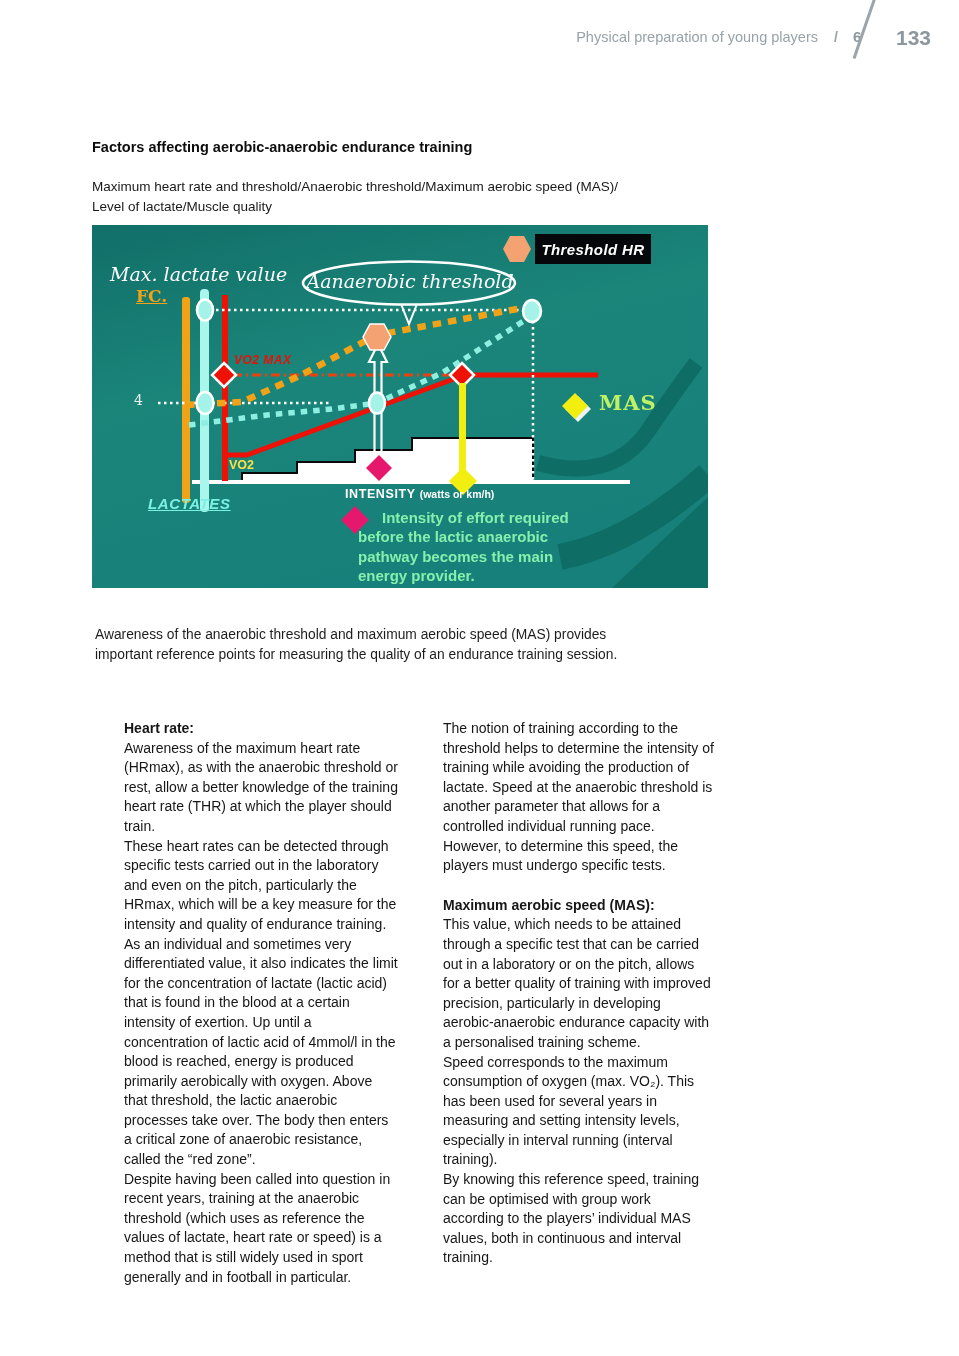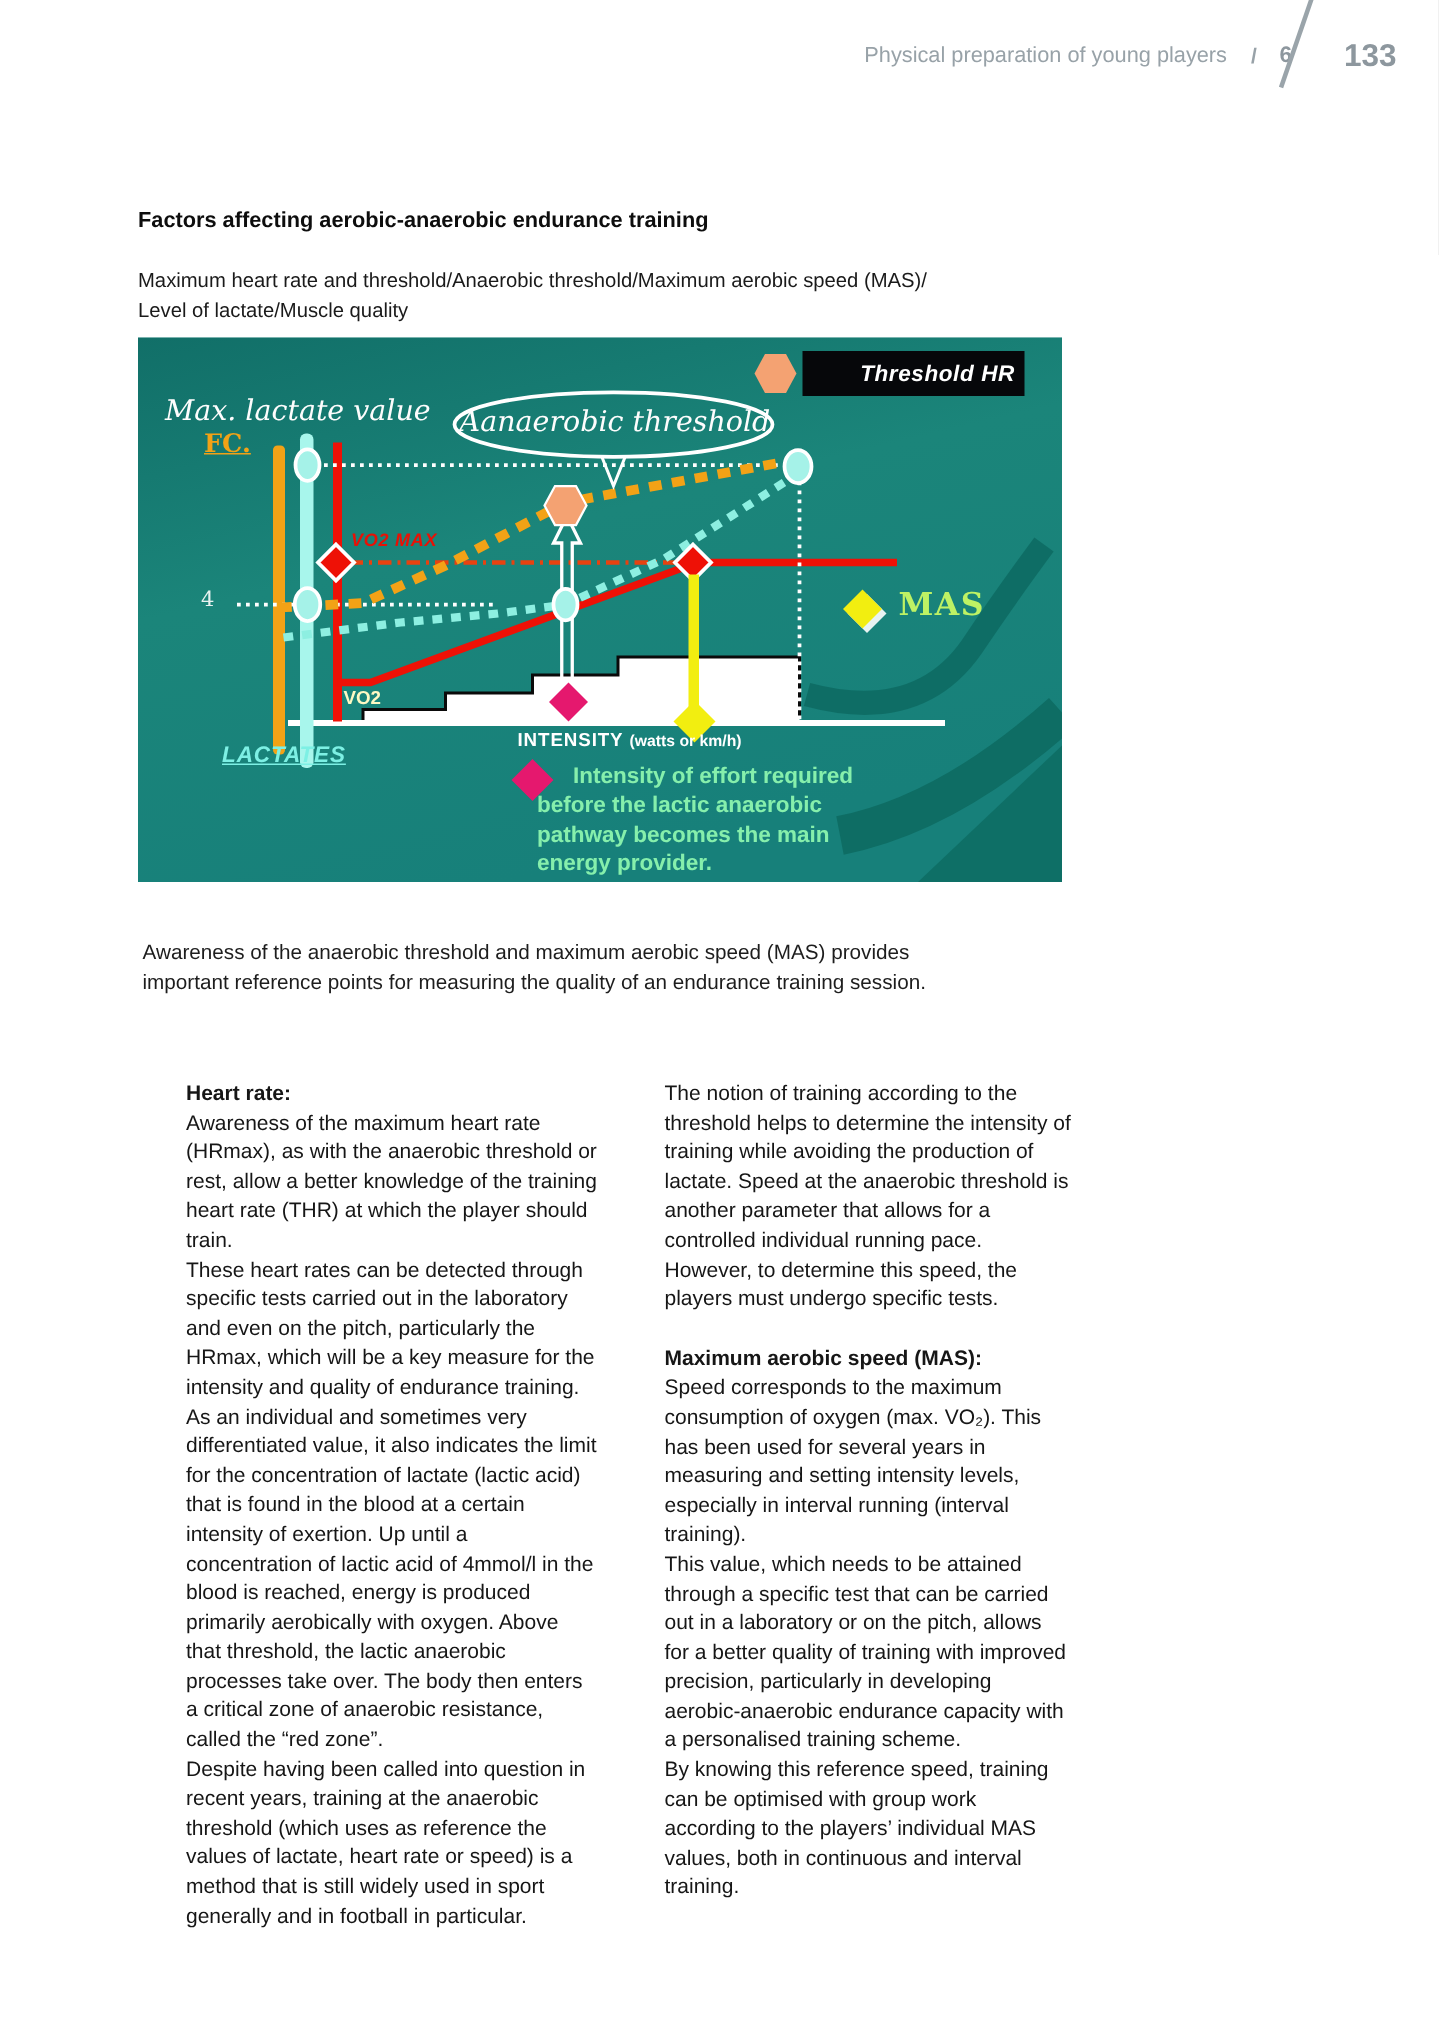--- a/index.html
+++ b/index.html
@@ -18,31 +18,31 @@
   
   .sec-heading{top:139px;left:92px;font-size:14.5px;font-weight:bold;color:#0d0d0d;}
   .sec-sub{top:177px;left:92px;width:620px;font-size:13.5px;line-height:20px;color:#1a1a1a;}
 
   
   .figure{top:225px;left:92px;width:616px;height:363px;background:#177d74;overflow:hidden;}
   .figure svg{position:absolute;top:0;left:0;}
   .flbl{position:absolute;white-space:nowrap;}
   .lbl-threshold-box{left:443px;top:9px;width:116px;height:30px;background:#06070a;
       display:flex;align-items:center;justify-content:center;color:#fff;
-      font-style:italic;font-weight:bold;font-size:15px;letter-spacing:.4px;padding-left:32px;}
+      font-style:italic;font-weight:bold;font-size:15px;letter-spacing:.4px;}
   .lbl-max-lactate{left:18px;top:38px;font-family:"DejaVu Serif",serif;font-style:italic;
       font-size:19px;color:#fdfdfd;}
   .lbl-fc{left:44px;top:61px;font-family:"DejaVu Serif",serif;font-weight:bold;
       font-size:17px;color:#f2a216;text-decoration:underline;}
   .lbl-anaerobic{left:212px;top:45px;width:212px;text-align:center;
       font-family:"DejaVu Serif",serif;font-style:italic;font-size:19px;color:#fdfdfd;}
   .lbl-vo2max{left:142px;top:128px;font-style:italic;font-weight:bold;font-size:12px;
       color:#e81106;letter-spacing:.5px;}
   .lbl-four{left:42px;top:167px;font-family:"DejaVu Serif",serif;font-size:14px;color:#e8f2f0;}
-  .lbl-vo2{left:137px;top:233px;font-weight:bold;font-size:12.5px;color:#fef9c3;}
+  .lbl-vo2{left:137px;top:233px;font-weight:bold;font-size:12.5px;color:#fde047;}
   .lbl-lactates{left:56px;top:270px;font-style:italic;font-weight:bold;font-size:15px;
       color:#7df0e4;text-decoration:underline;letter-spacing:.6px;}
   .lbl-intensity{left:253px;top:259px;color:#fff;font-weight:bold;}
   .lbl-intensity .ax{font-size:12.5px;letter-spacing:.6px;}
   .lbl-intensity .un{font-size:10.5px;margin-left:4px;}
   .lbl-mas{left:507px;top:165px;font-family:"DejaVu Serif",serif;font-weight:bold;
       font-size:21px;color:#bef264;letter-spacing:1px;}
   .legend-text{position:absolute;left:266px;top:283px;width:220px;color:#86efac;
       font-size:15px;line-height:19.4px;font-weight:bold;}
   .legend-text .l1{text-indent:24px;}
@@ -163,18 +163,18 @@
   <div class="abs col col-left">
     <p class="col-h">Heart rate:</p>
     <p>Awareness of the maximum heart rate (HRmax), as with the anaerobic threshold or rest, allow a better knowledge of the training heart rate (THR) at which the player should train.</p>
     <p>These heart rates can be detected through specific tests carried out in the laboratory and even on the pitch, particularly the HRmax, which will be a key measure for the intensity and quality of endurance training. As an individual and sometimes very differentiated value, it also indicates the limit for the concentration of lactate (lactic acid) that is found in the blood at a certain intensity of exertion. Up until a concentration of lactic acid of 4mmol/l in the blood is reached, energy is produced primarily aerobically with oxygen. Above that threshold, the lactic anaerobic processes take over. The body then enters a critical zone of anaerobic resistance, called the “red zone”.</p>
     <p>Despite having been called into question in recent years, training at the anaerobic threshold (which uses as reference the values of lactate, heart rate or speed) is a method that is still widely used in sport generally and in football in particular.</p>
   </div>
 
   <div class="abs col col-right">
     <p>The notion of training according to the threshold helps to determine the intensity of training while avoiding the production of lactate. Speed at the anaerobic threshold is another parameter that allows for a controlled individual running pace. However, to determine this speed, the players must undergo specific tests.</p>
     <p class="col-h gap">Maximum aerobic speed (MAS):</p>
+    <p>This value, which needs to be attained through a specific test that can be carried out in a laboratory or on the pitch, allows for a better quality of training with improved precision, particularly in developing aerobic-anaerobic endurance capacity with a personalised training scheme.</p>
     <p>Speed corresponds to the maximum consumption of oxygen (max. VO₂). This has been used for several years in measuring and setting intensity levels, especially in interval running (interval training).</p>
-    <p>This value, which needs to be attained through a specific test that can be carried out in a laboratory or on the pitch, allows for a better quality of training with improved precision, particularly in developing aerobic-anaerobic endurance capacity with a personalised training scheme.</p>
     <p>By knowing this reference speed, training can be optimised with group work according to the players’ individual MAS values, both in continuous and interval training.</p>
   </div>
 
 </div>
 
 </body></html>

